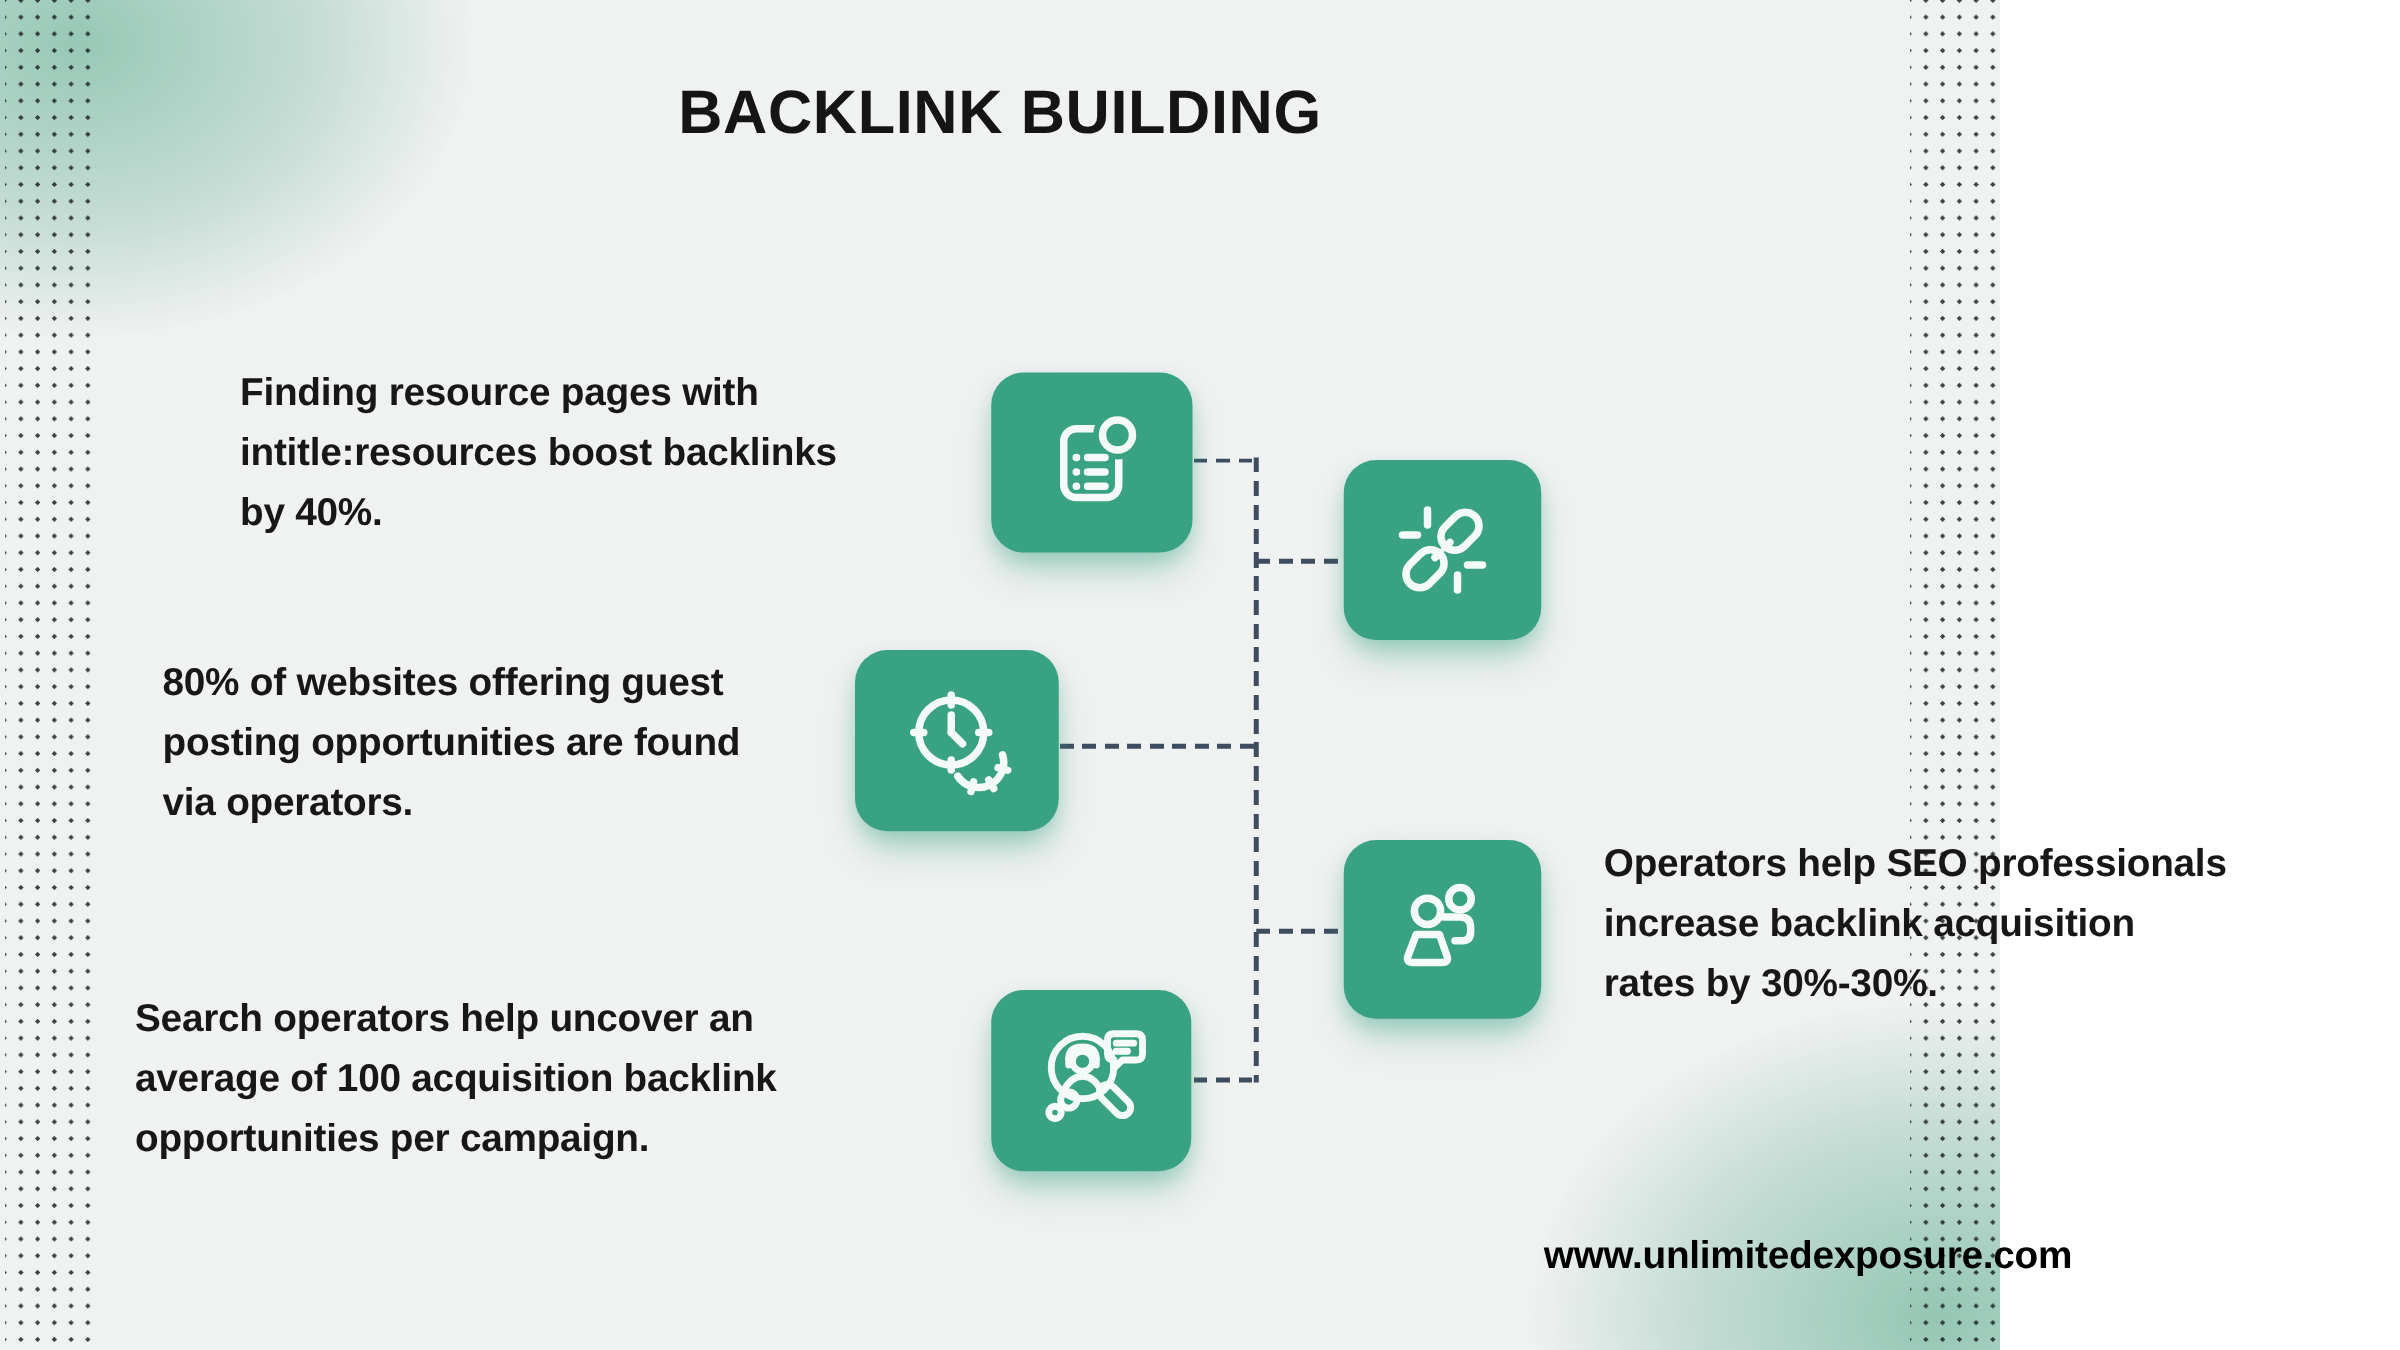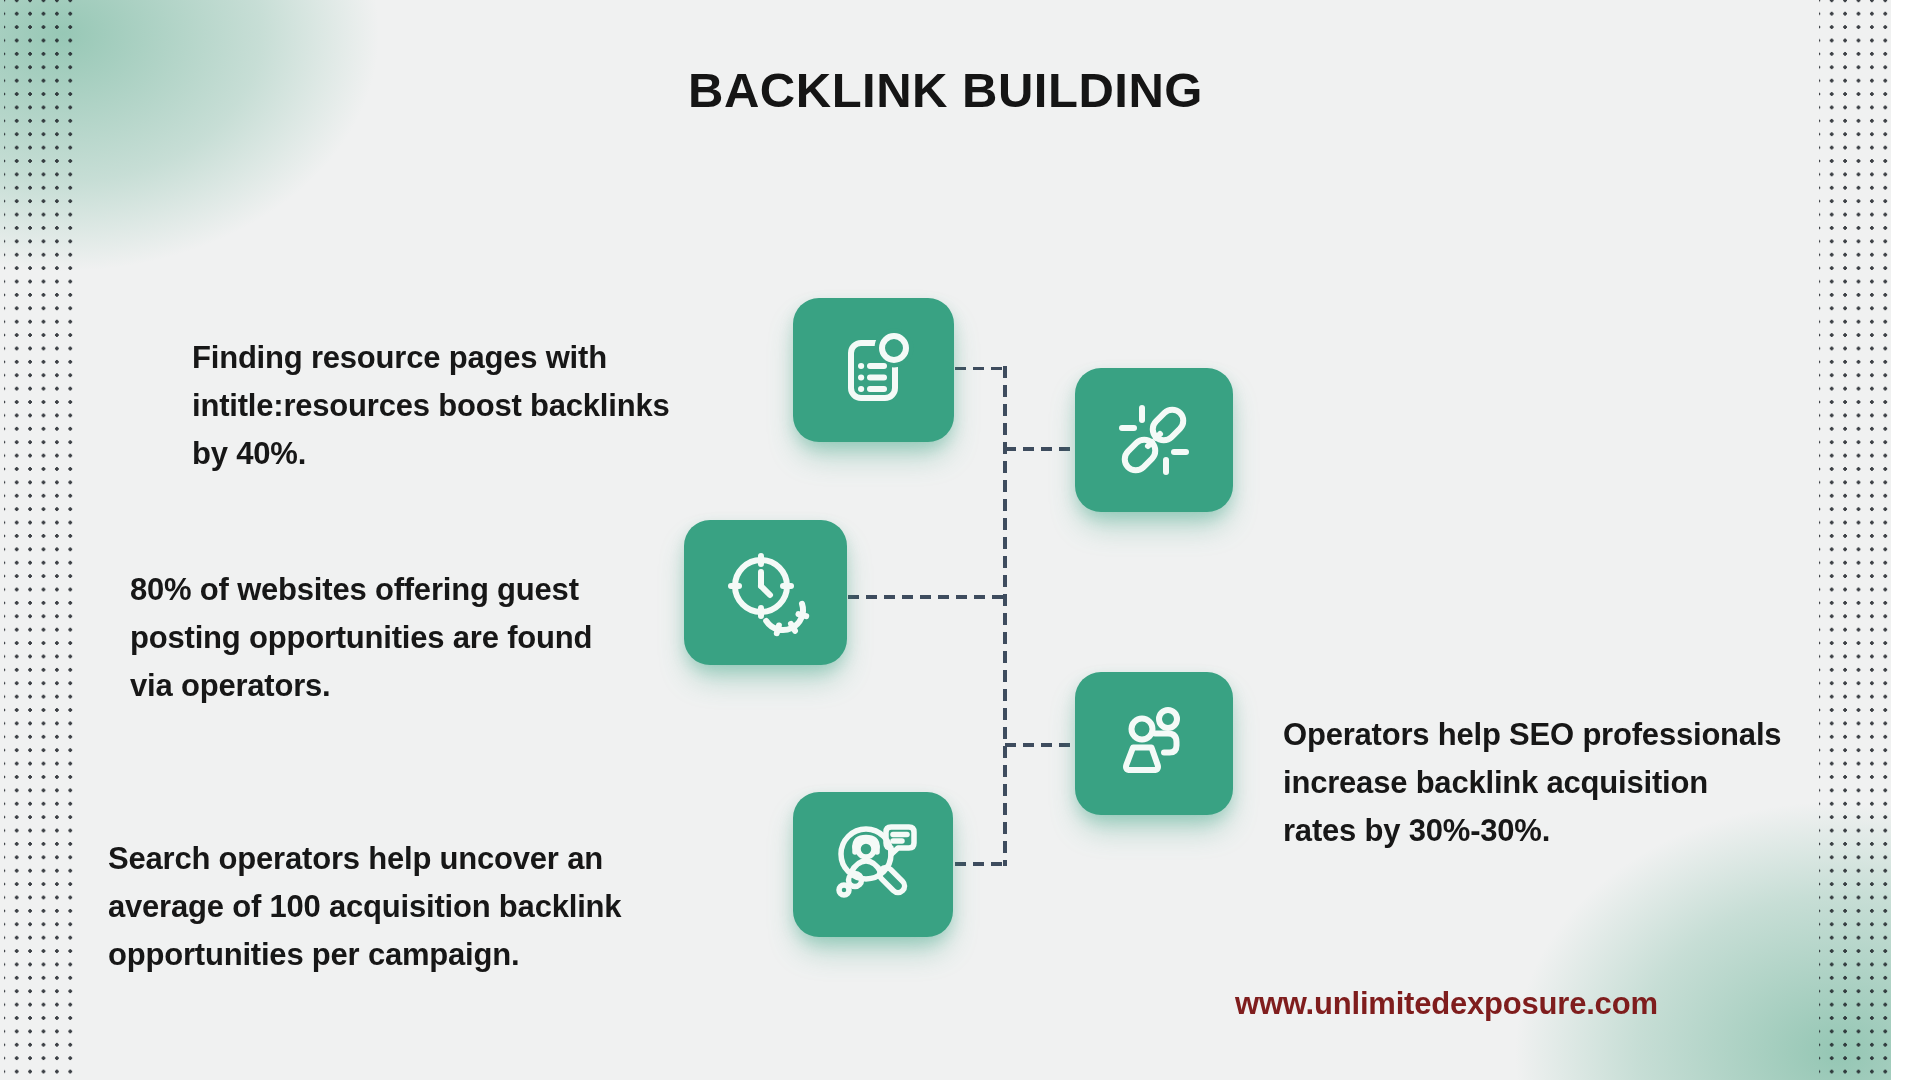--- a/index.html
+++ b/index.html
@@ -1,19 +1,20 @@
 <!DOCTYPE html>
 <html><head>
 <meta charset="utf-8">
 <style>
   html,body{margin:0;padding:0;width:1920px;height:1080px;overflow:hidden;}
   .canvas{
-    position:relative;width:1891px;height:1080px;
+    position:relative;width:1576px;height:1080px;
     background:#f0f1f1;
     font-family:"Liberation Sans", sans-serif;
+    padding-left:24px;
   }
   
   .glow{position:absolute;pointer-events:none;}
   .glow.tl{
     left:0;top:0;width:520px;height:420px;
     background:radial-gradient(ellipse 440px 330px at 12% 8%, rgba(92,172,142,0.60), rgba(92,172,142,0.28) 45%, rgba(92,172,142,0) 72%);
   }
   .glow.br{
     right:0;bottom:0;width:520px;height:440px;
     background:radial-gradient(ellipse 450px 350px at 90% 94%, rgba(92,172,142,0.62), rgba(92,172,142,0.28) 45%, rgba(92,172,142,0) 72%);
@@ -46,26 +47,26 @@
   .tile{
     position:absolute;border-radius:26px;background:#39a283;
     display:flex;align-items:center;justify-content:center;
     box-shadow:0 18px 30px -6px rgba(57,162,131,0.40), 0 6px 14px rgba(57,162,131,0.22);
   }
   .tile svg{display:block;}
   
   .fact{
     position:absolute;
     font-size:31px;line-height:48px;font-weight:700;color:#171717;
-    white-space:pre-line;letter-spacing:-0.2px;margin-top:44px;
+    white-space:pre-line;letter-spacing:-0.2px;
   }
   
   .footer{
     position:absolute;left:1235px;top:986px;
-    font-size:31px;font-weight:700;color:#7f1d1d;letter-spacing:-0.2px;
+    font-size:31px;font-weight:700;color:#000000;letter-spacing:-0.2px;
   }
 </style>
 </head>
 <body>
 
 <div class="canvas">
 
   <div class="glow tl"></div>
   <div class="glow br"></div>
 

